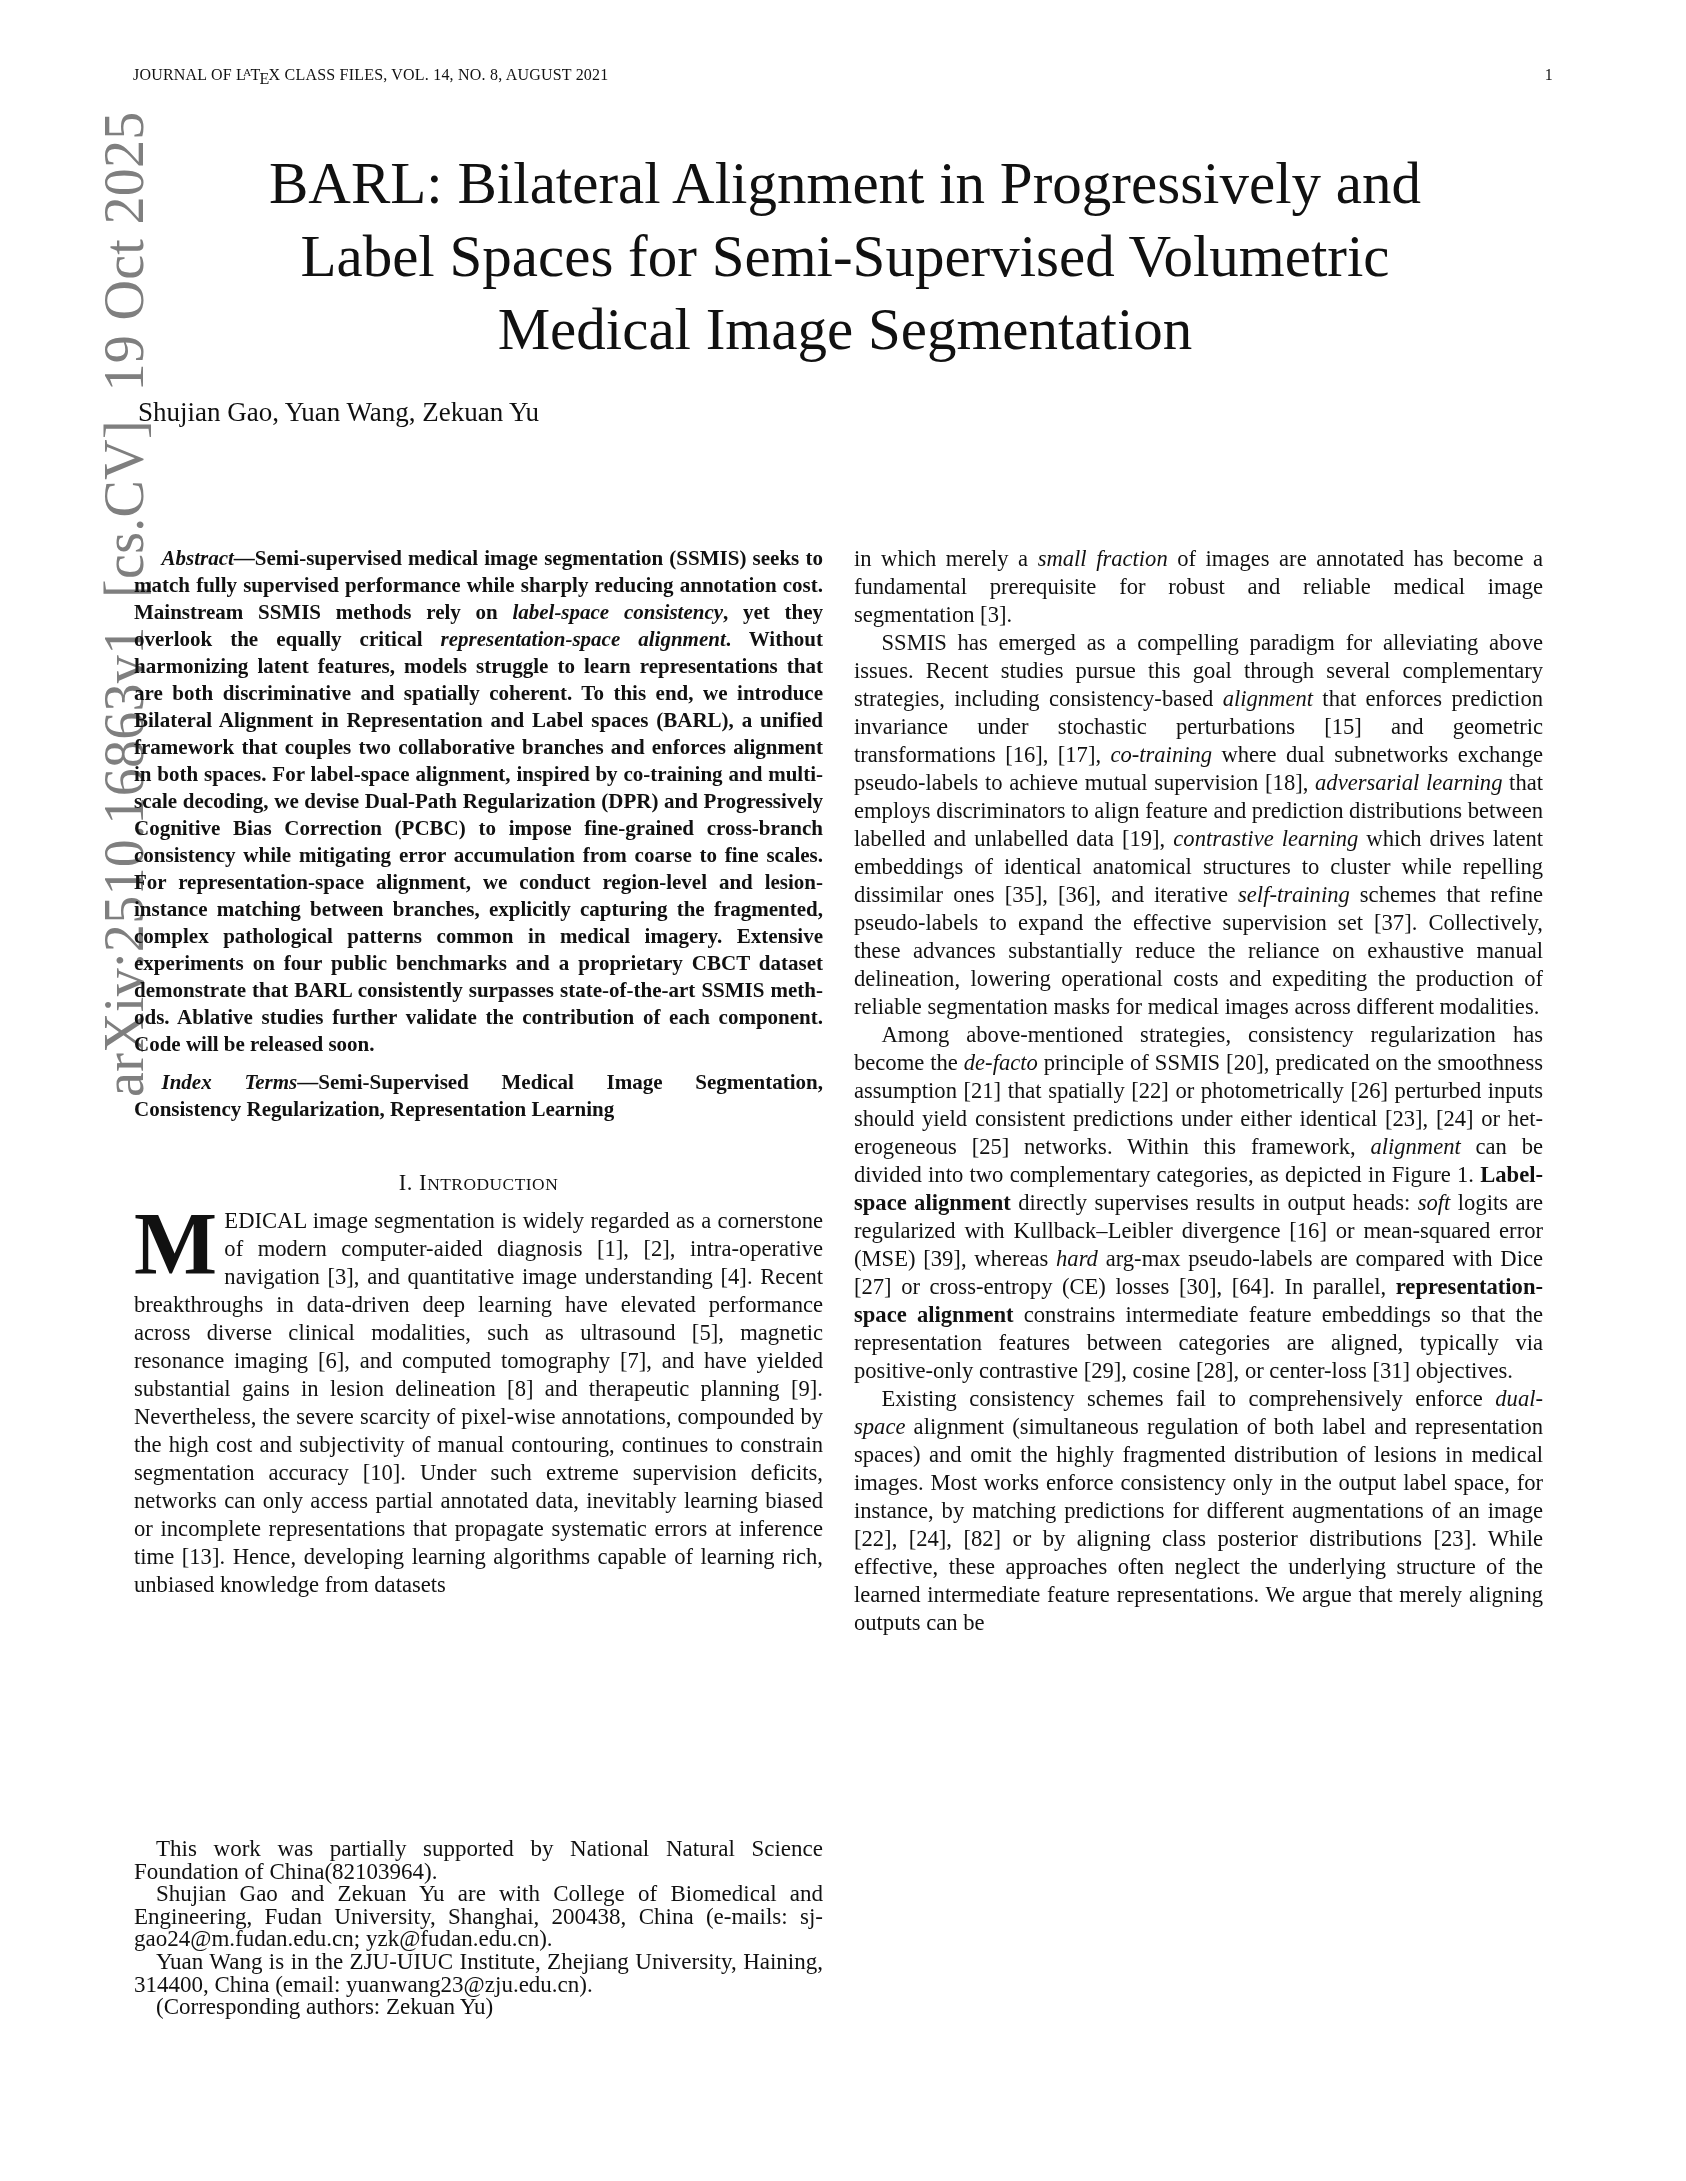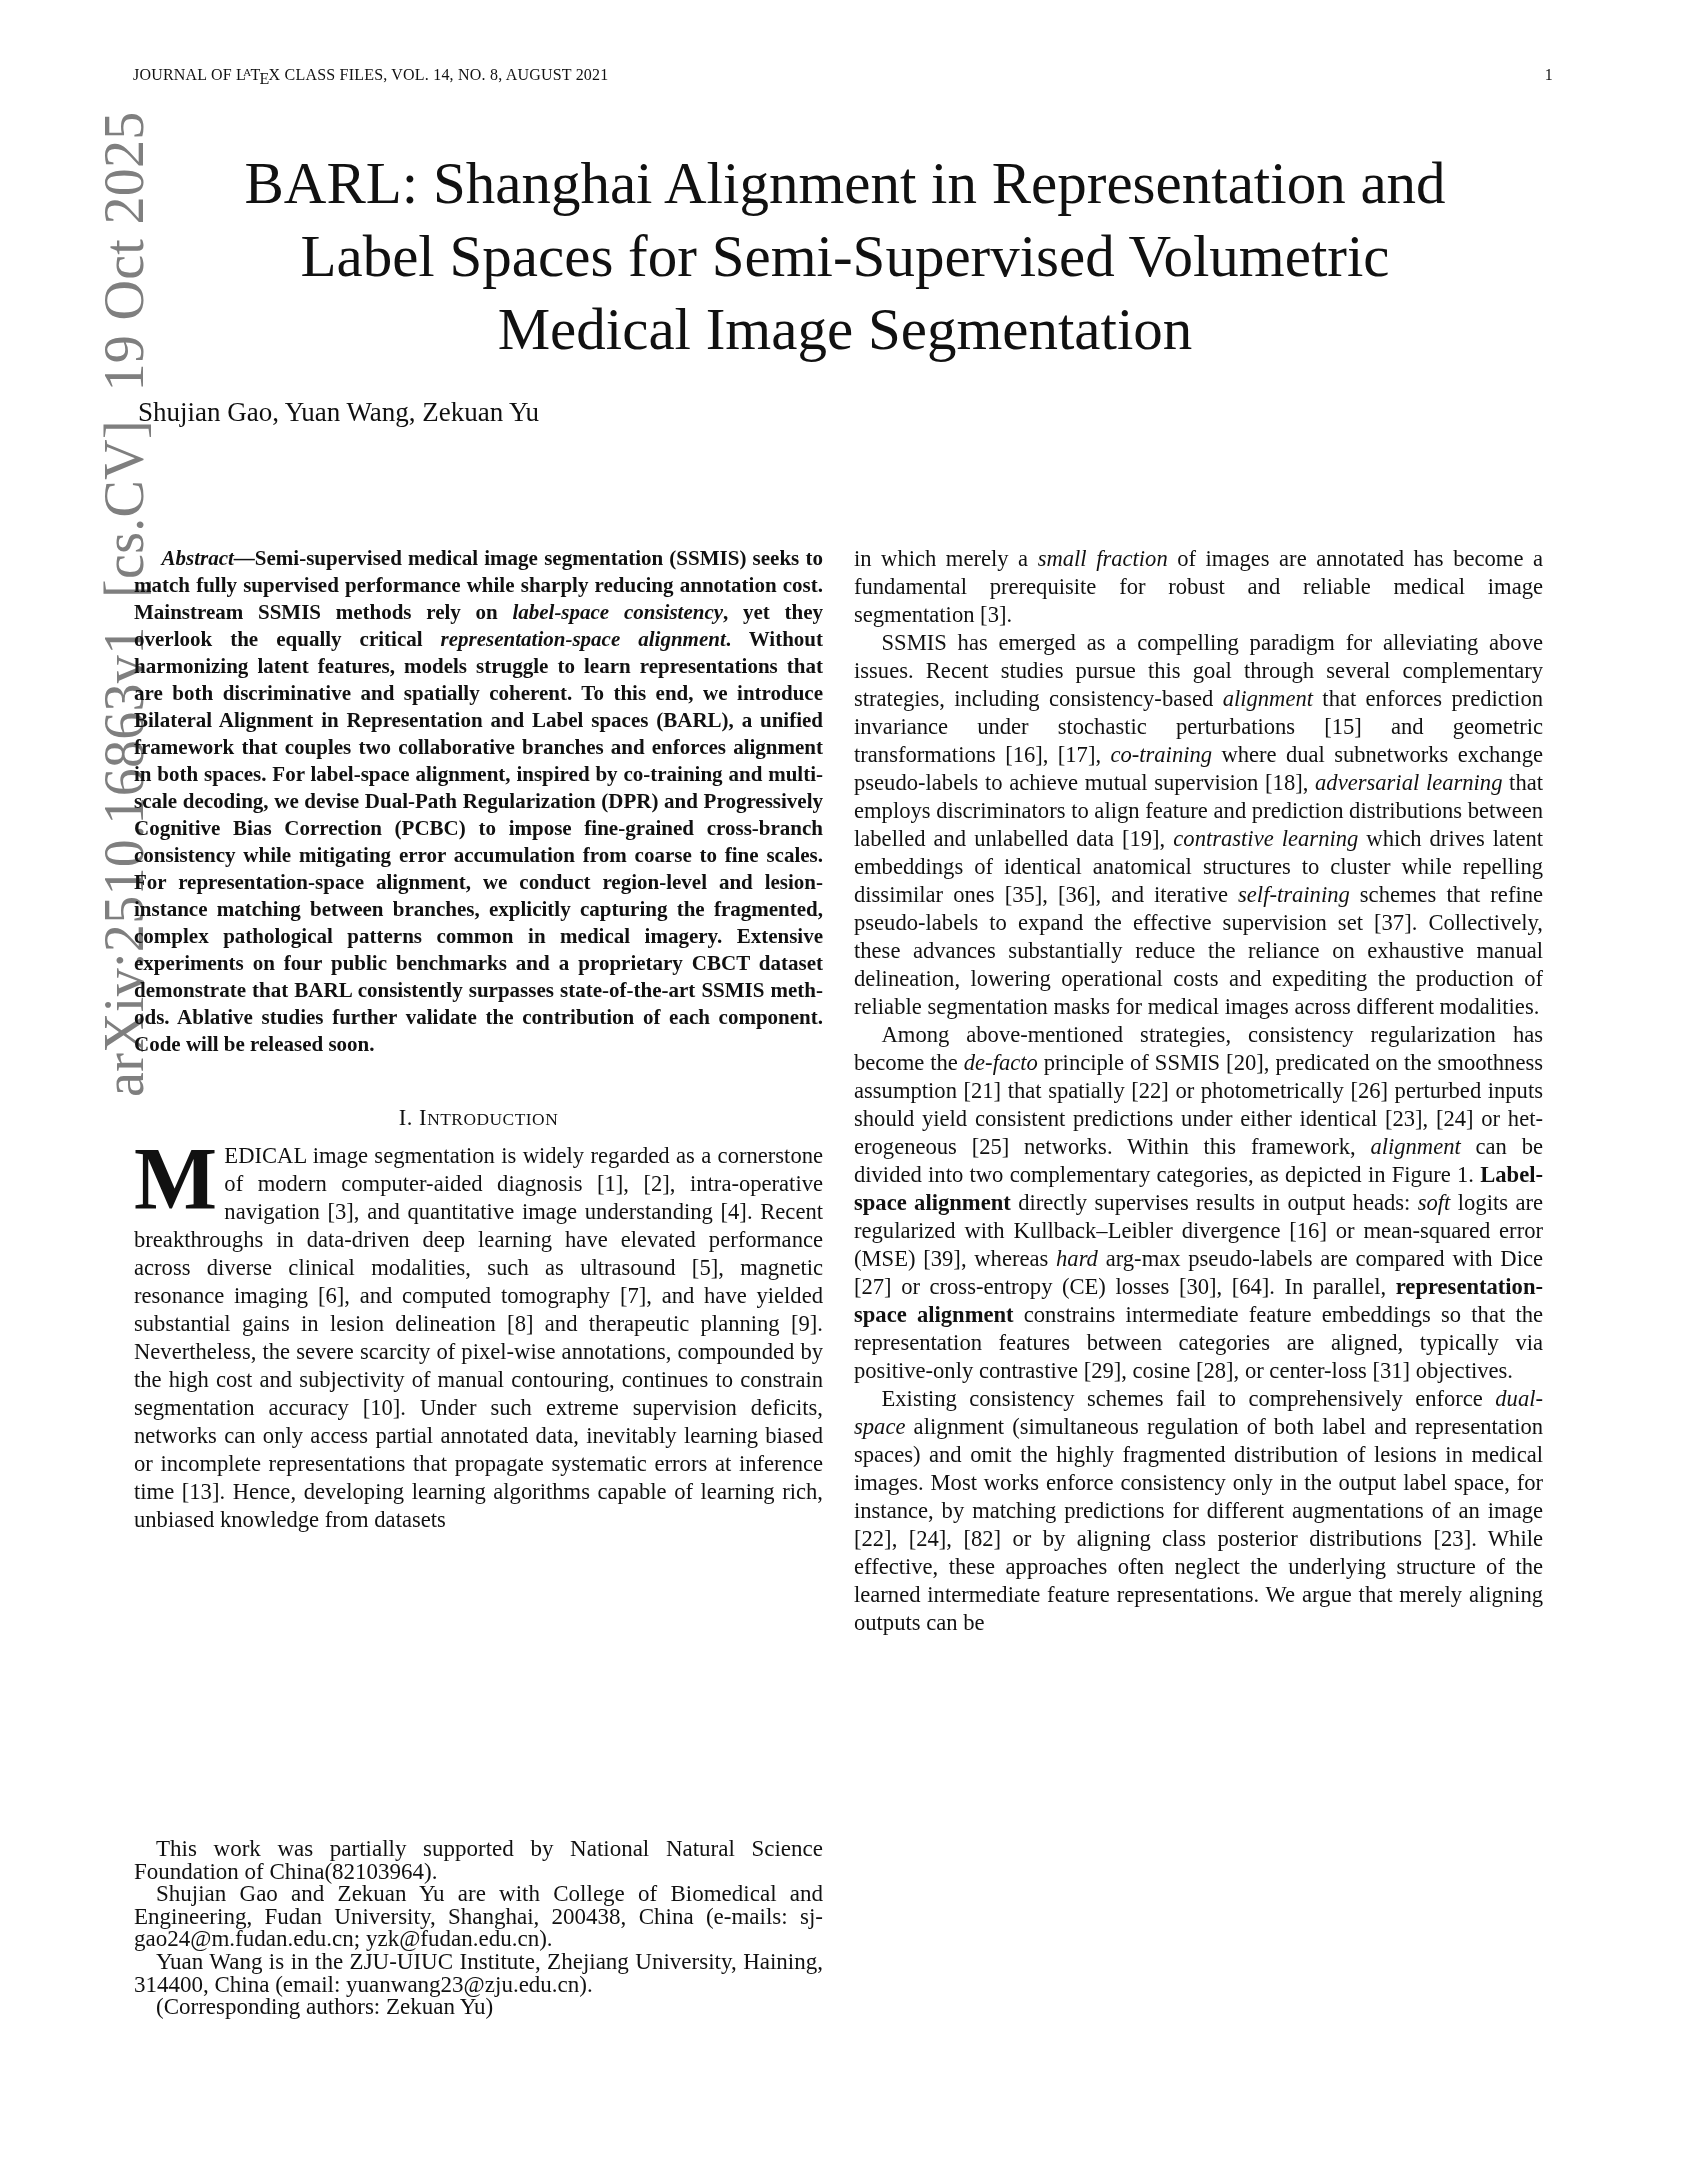--- a/index.html
+++ b/index.html
@@ -30,30 +30,31 @@
 <body>
 
 <div class="running-head">
   <span><span>JOURNAL OF </span><span class="latex-l">L</span><span class="latex-a">A</span><span>T</span><span class="latex-e">E</span><span>X</span><span> CLASS FILES, VOL. 14, NO. 8, AUGUST 2021</span></span>
   <span>1</span>
 </div>
 
 <div class="arxiv-stamp" style="white-space: pre;">arXiv:2510.16863v1  [cs.CV]  19 Oct 2025</div>
 
 <h1 class="title">
-  <span>BARL: Shanghai Alignment in Representation and</span><br>
+  <span>BARL: Bilateral Alignment in Progressively and</span><br>
   <span>Label Spaces for Semi-Supervised Volumetric</span><br>
   <span>Medical Image Segmentation</span>
 </h1>
 
 <div class="authors">Shujian Gao, Yuan Wang, Zekuan Yu</div>
 
 <div class="col left">
   <p class="abstract indent"><i>Abstract</i><span>—</span><span>Semi-supervised medical image segmentation (SS­MIS) seeks to match fully supervised performance while sharply reducing annotation cost. Mainstream SSMIS methods rely on </span><i>label-space consistency</i><span>, yet they overlook the equally critical </span><i>representation-space alignment</i><span>. Without harmonizing latent fea­tures, models struggle to learn representations that are both discriminative and spatially coherent. To this end, we introduce Bilateral Alignment in Representation and Label spaces (BARL), a unified framework that couples two collaborative branches and enforces alignment in both spaces. For label-space alignment, inspired by co-training and multi-scale decoding, we devise Dual-Path Regularization (DPR) and Progressively Cognitive Bias Correction (PCBC) to impose fine-grained cross-branch consistency while mitigating error accumulation from coarse to fine scales. For representation-space alignment, we conduct region-level and lesion-instance matching between branches, ex­plicitly capturing the fragmented, complex pathological patterns common in medical imagery. Extensive experiments on four public benchmarks and a proprietary CBCT dataset demonstrate that BARL consistently surpasses state-of-the-art SSMIS meth­ods. Ablative studies further validate the contribution of each component. Code will be released soon.</span></p>
 
+  <p class="index-terms indent"><i>Index Terms</i><span>—</span><span>Semi-Supervised Medical Image Segmentation, Consistency Regularization, Representation Learning</span></p>
 
   <p class="section-heading"><span>I. </span><span>I</span><span class="sc">NTRODUCTION</span></p>
 
   <p><span class="dropcap">M</span><span>EDICAL</span><span> image segmentation is widely regarded as a cornerstone of modern computer-aided diagnosis [1], [2], intra-operative navigation [3], and quantitative image understanding [4]. Recent breakthroughs in data-driven deep learning have elevated performance across diverse clinical modalities, such as ultrasound [5], magnetic resonance imag­ing [6], and computed tomography [7], and have yielded sub­stantial gains in lesion delineation [8] and therapeutic planning [9]. Nevertheless, the severe scarcity of pixel-wise annotations, compounded by the high cost and subjectivity of manual contouring, continues to constrain segmentation accuracy [10]. Under such extreme supervision deficits, networks can only access partial annotated data, inevitably learning biased or incomplete representations that propagate systematic errors at inference time [13]. Hence, developing learning algorithms capable of learning rich, unbiased knowledge from datasets</span></p>
 </div>
 
 <div class="footnotes">
   <p class="fn-indent">This work was partially supported by National Natural Science Foundation of China(82103964).</p>
   <p class="fn-indent">Shujian Gao and Zekuan Yu are with College of Biomedical and Engineering, Fudan University, Shanghai, 200438, China (e-mails: sj­gao24@m.fudan.edu.cn; yzk@fudan.edu.cn).</p>
   <p class="fn-indent">Yuan Wang is in the ZJU-UIUC Institute, Zhejiang University, Haining, 314400, China (email: yuanwang23@zju.edu.cn).</p>

